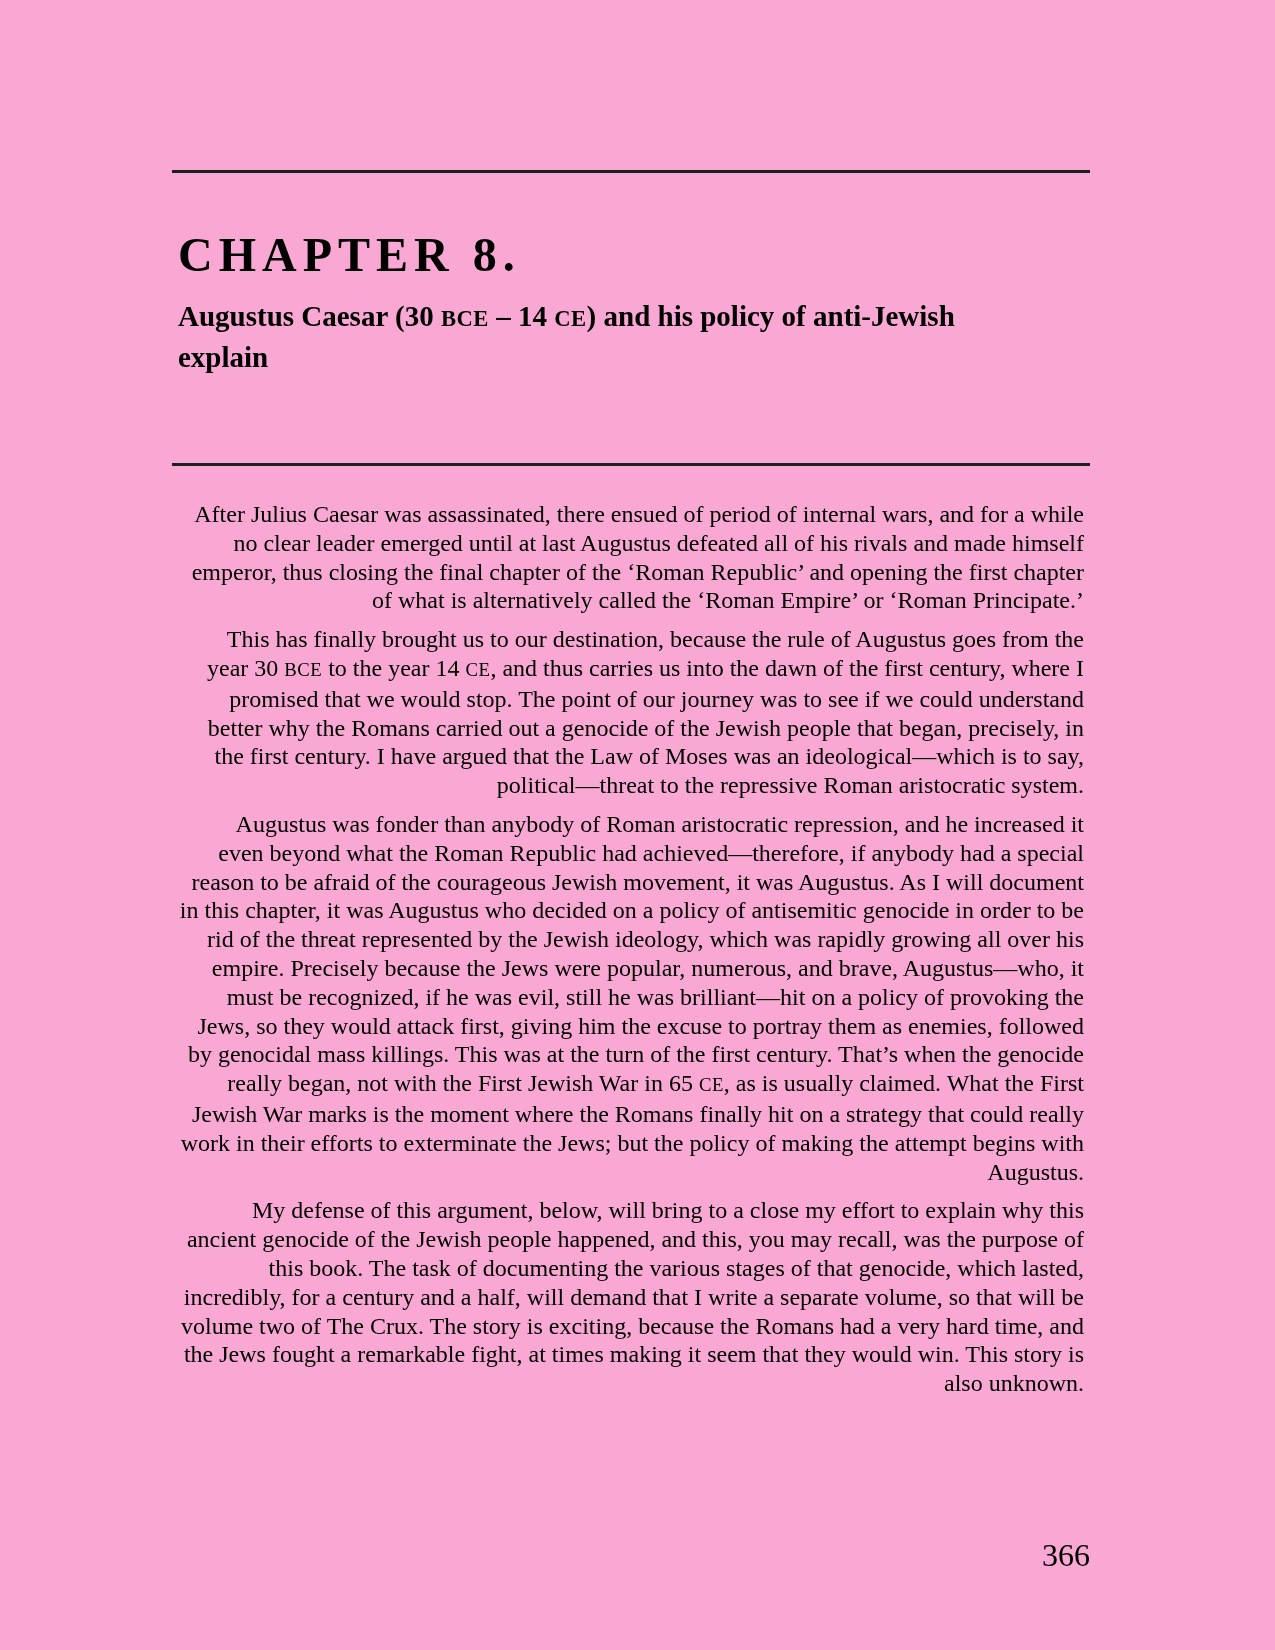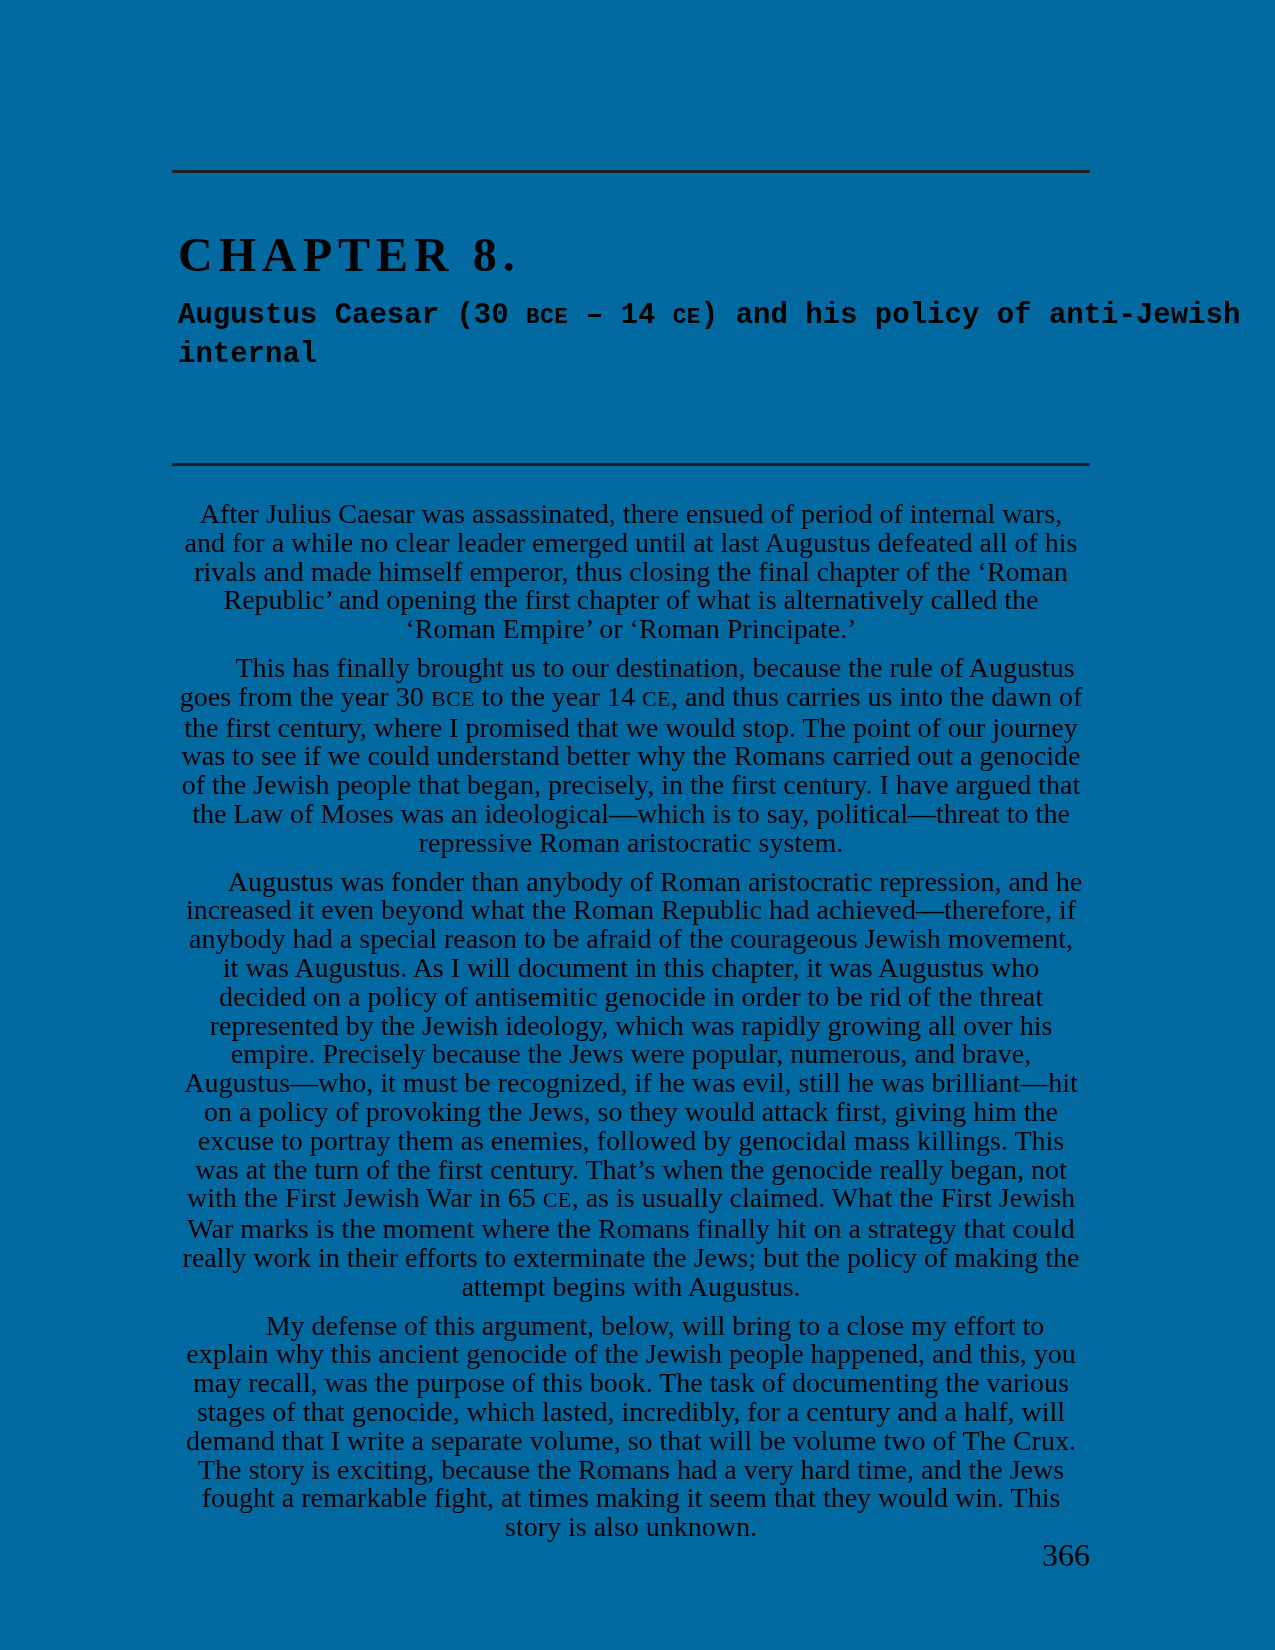--- a/index.html
+++ b/index.html
@@ -4,21 +4,21 @@
 <style>
   html, body {
     margin: 0;
     padding: 0;
     background: #ffffff;
   }
   .page {
     position: relative;
     width: 1275px;
     height: 1650px;
-    background: #0369a1;
+    background: #f9a8d4;
     color: #000000;
     font-family: "Liberation Serif", "DejaVu Serif", serif;
     overflow: hidden;
   }
   .rule {
     position: absolute;
     left: 172px;
     width: 918px;
     height: 0;
     border-top: 3px solid #1e1e1e;
@@ -38,31 +38,30 @@
   }
   .chapter-subtitle {
     position: absolute;
     left: 178px;
     top: 297px;
     margin: 0;
     width: 912px;
     font-size: 29px;
     font-weight: bold;
     line-height: 38px;
-    font-family: Liberation Mono, monospace;
   }
   .subtitle-line { white-space: nowrap; }
   .body-text {
     position: absolute;
     left: 178px;
     top: 500px;
     width: 906px;
-    font-size: 28px;
+    font-size: 24px;
     line-height: 28.8px;
-    text-align: center;
+    text-align: right;
   }
   .para {
     margin: 0 0 10px 0;
   }
   .para.indent {
     text-indent: 48px;
   }
   .it { }
   .sc { font-size: 0.78em; letter-spacing: 0.5px; }
   .page-number {
@@ -77,21 +76,21 @@
 <body>
 
 <div class="page">
 
   <div class="rule rule-top"></div>
 
   <h1 class="chapter-title">CHAPTER 8.</h1>
 
   <h2 class="chapter-subtitle">
       <div class="subtitle-line"><span>Augustus Caesar (30 </span><span class="sc">BCE</span><span> – 14 </span><span class="sc">CE</span><span>) and his policy of anti-Jewish</span></div>
-      <div class="subtitle-line"><span>internal</span></div>
+      <div class="subtitle-line"><span>explain</span></div>
     </h2>
 
   <div class="rule rule-bottom"></div>
 
   <div class="body-text">
       <p class="para"><span>After Julius Caesar was assassinated, there ensued of period of internal wars, and for a while no clear leader emerged until at last Augustus defeated all of his rivals and made himself emperor, thus closing the final chapter of the ‘Roman Republic’ and opening the first chapter of what is alternatively called the ‘Roman Empire’ or ‘Roman Principate.’</span></p>
       <p class="para indent"><span>This has finally brought us to our destination, because the rule of Augustus goes from the year 30 </span><span class="sc">BCE</span><span> to the year 14 </span><span class="sc">CE</span><span>, and thus carries us into the dawn of the first century, where I promised that we would stop. The point of our journey was to see if we could understand better why the Romans carried out a genocide of the Jewish people that began, precisely, in the first century. I have argued that the Law of Moses was an ideological—which is to say, </span><span class="it">political</span><span>—threat to the repressive Roman aristocratic system.</span></p>
       <p class="para indent"><span>Augustus was fonder than anybody of Roman aristocratic repression, and he increased it even beyond what the Roman Republic had achieved—therefore, if anybody had a special reason to be afraid of the courageous Jewish movement, it was Augustus. As I will document in this chapter, it was Augustus who decided on a policy of antisemitic genocide in order to be rid of the threat represented by the Jewish ideology, which was rapidly growing all over his empire. Precisely because the Jews were popular, numerous, and brave, Augustus—who, it must be recognized, if he was evil, still he was brilliant—hit on a policy of provoking the Jews, so they would attack first, giving him the excuse to portray them as enemies, followed by genocidal mass killings. This was at the turn of the first century. That’s when the genocide really began, not with the First Jewish War in 65 </span><span class="sc">CE</span><span>, as is usually claimed. What the First Jewish War marks is the moment where the Romans finally hit on a strategy that could really </span><span class="it">work</span><span> in their efforts to exterminate the Jews; but the policy of making the attempt begins with Augustus.</span></p>
       <p class="para indent"><span>My defense of this argument, below, will bring to a close my effort to explain </span><span class="it">why</span><span> this ancient genocide of the Jewish people happened, and this, you may recall, was the purpose of this book. The task of documenting the various stages of that genocide, which lasted, incredibly, for a century and a half, will demand that I write a separate volume, so that will be volume two of </span><span class="it">The Crux</span><span>. The story is exciting, because the Romans had a very hard time, and the Jews fought a remarkable fight, at times making it seem that they would win. This story is also unknown.</span></p>
     </div>

